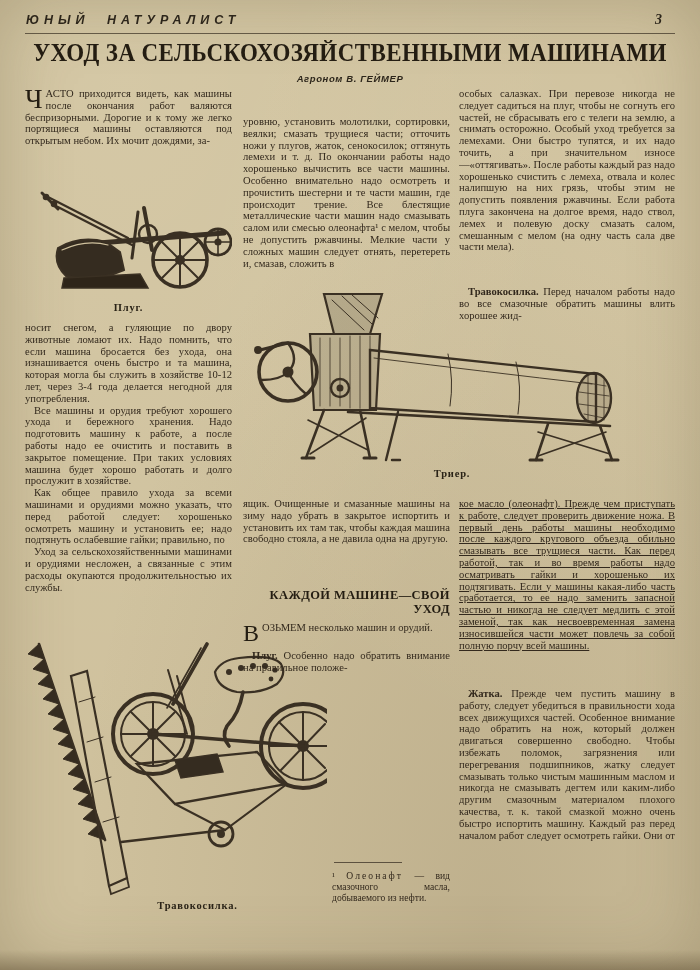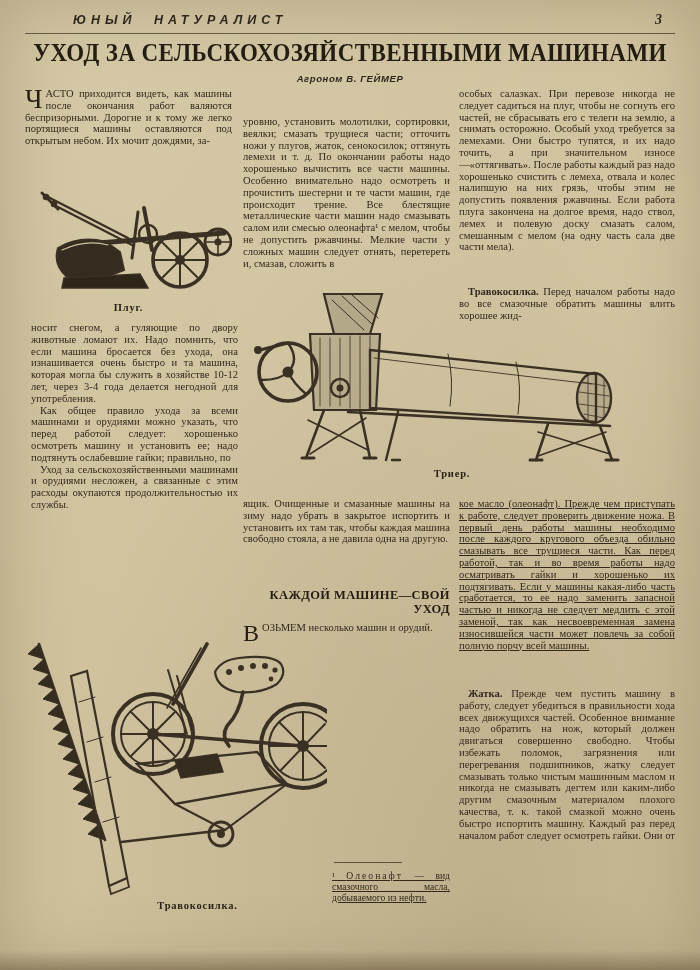--- a/index.html
+++ b/index.html
@@ -18,21 +18,21 @@
   }
   .page::after{
     content:"";position:absolute;left:0;right:0;bottom:0;height:20px;
     background:linear-gradient(to bottom, rgba(80,64,38,0), rgba(80,64,38,.40));
     pointer-events:none;
   }
   .abs{position:absolute;}
   .masthead{
     font-family:"Liberation Sans", sans-serif;
     font-style:italic;font-weight:bold;
-    font-size:12.5px;letter-spacing:5px;word-spacing:9px;color:#2d261b;margin-left:47px;
+    font-size:12.5px;letter-spacing:5px;word-spacing:9px;color:#2d261b;
   }
   .pageno{
     font-family:"Liberation Serif", serif;
     font-style:italic;font-weight:bold;font-size:14px;color:#2d261b;
   }
   .hrule{height:1px;background:#4a4030;opacity:.8;}
   .title{
     width:700px;text-align:center;
     font-family:"Liberation Serif", serif;
     font-weight:700;font-size:23px;letter-spacing:.4px;color:#241d12;
@@ -57,21 +57,21 @@
   .lead-bold{font-weight:bold;}
   .caption{
     font-weight:bold;font-size:10.5px;letter-spacing:.8px;
     text-align:center;color:#2a2317;
   }
   .subhead{
     font-weight:bold;font-size:12.5px;line-height:14px;letter-spacing:.4px;
     text-align:right;color:#241d12;
   }
   .fnrule{height:1px;background:#4a4030;opacity:.85;}
-  .footnote{font-size:9.6px;line-height:11px;text-align:justify;overflow:hidden;text-decoration:underline;}
+  .footnote{font-size:9.6px;line-height:11px;text-align:justify;overflow:hidden;}
   .fn-term{letter-spacing:2px;}
   svg.illus{display:block;}
   svg.illus *{vector-effect:non-scaling-stroke;}
 </style>
 </head>
 <body>
 
 <div class="page">
 
   <div class="abs masthead" style="left:26px;top:13px;">ЮНЫЙ НАТУРАЛИСТ</div>
@@ -108,22 +108,23 @@
       <circle cx="190" cy="56" r="2.5" fill="#3a3023"></circle>
       <path d="M190,43 L190,69 M177,56 L203,56" stroke-width="1.6"></path>
 
       <path d="M30,62 Q52,49 78,56 L92,66 L96,84 Q66,97 38,90 Q25,78 30,62 Z" fill="#352c20" stroke-width="2"></path>
       <path d="M36,92 L112,88 L120,102 L34,102 Z" fill="#2e2519" stroke-width="1.5"></path>
       <path d="M34,64 Q58,53 80,59" stroke="#cfc19d" stroke-width="1.2"></path>
     </g>
   </svg>
   <div class="abs caption" style="left:25px;top:302px;width:207px;">Плуг.</div>
 
-  <div class="abs body-text" style="left:31px;top:322px;width:207px;height:318px;">
+  <div class="abs body-text" style="left:25px;top:322px;width:207px;height:318px;">
     <p>носит снегом, а гуляющие по двору животные ломают их. Надо помнить, что если машина бросается без ухода, она изнашивается очень быстро и та машина, которая могла бы служить в хозяйстве 10-12 лет, через 3-4 года делается негодной для употребления.</p>
+    <p class="indent">Все машины и орудия требуют хорошего ухода и бережного хранения. Надо подготовить машину к работе, а после работы надо ее очистить и поставить в закрытое помещение. При таких условиях машина будет хорошо работать и долго прослужит в хозяйстве.</p>
     <p class="indent">Как общее правило ухода за всеми машинами и орудиями можно указать, что перед работой следует: хорошенько осмотреть машину и установить ее; надо подтянуть ослабевшие гайки; правильно, по</p>
     <p class="indent">Уход за сельскохозяйственными машинами и орудиями несложен, а связанные с этим расходы окупаются продолжительностью их службы.</p>
   </div>
 
   <svg class="abs illus" style="left:25px;top:642px;" width="302" height="254" viewBox="0 0 302 254">
     <g stroke="#3a3023" fill="none" stroke-width="2" stroke-linecap="round">
 
       <path d="M14,2 L80,198" stroke-width="2.6"></path>
       <g fill="#352c20" stroke-width="1">
         <path d="M14,2 L3,12 L19,17 Z"></path>
@@ -230,20 +231,23 @@
   <div class="abs body-text" style="left:243px;top:498px;width:207px;height:85px;">
     <p>ящик. Очищенные и смазанные машины на зиму надо убрать в закрытое испортить и установить их там так, чтобы каждая машина свободно стояла, а не давила одна на другую.</p>
   </div>
 
   <div class="abs subhead" style="left:243px;top:588px;width:207px;">КАЖДОЙ МАШИНЕ—СВОЙ УХОД</div>
 
   <div class="abs body-text" style="left:243px;top:622px;width:207px;height:26px;">
     <p><span class="dropcap" style="font-size:24px;line-height:20px;">В</span><span>ОЗЬМЕМ несколько машин и орудий.</span></p>
   </div>
 
+  <div class="abs body-text" style="left:243px;top:650px;width:207px;height:26px;">
+    <p class="indent"><span class="lead-bold">Плуг.</span><span> Особенно надо обратить внимание на правильное положе-</span></p>
+  </div>
 
 
   <div class="abs fnrule" style="left:334px;top:862px;width:68px;"></div>
   <div class="abs footnote" style="left:332px;top:870px;width:118px;height:56px;">
     <p style="margin:0;"><span>¹</span> <span class="fn-term">Олеонафт</span><span> — вид смазочного масла, добываемого из нефти.</span></p>
   </div>
 
   <div class="abs body-text" style="left:459px;top:88px;width:216px;height:198px;">
     <p>особых салазках. При перевозе никогда не следует садиться на плуг, чтобы не согнуть его частей, не сбрасывать его с телеги на землю, а снимать осторожно. Особый уход требуется за лемехами. Они быстро тупятся, и их надо точить, а при значительном износе—«оттягивать». После работы каждый раз надо хорошенько счистить с лемеха, отвала и колес налипшую на них грязь, чтобы этим не допустить появления ржавчины. Если работа плуга закончена на долгое время, надо ствол, лемех и полевую доску смазать салом, смешанным с мелом (на одну часть сала две части мела).</p>
   </div>

